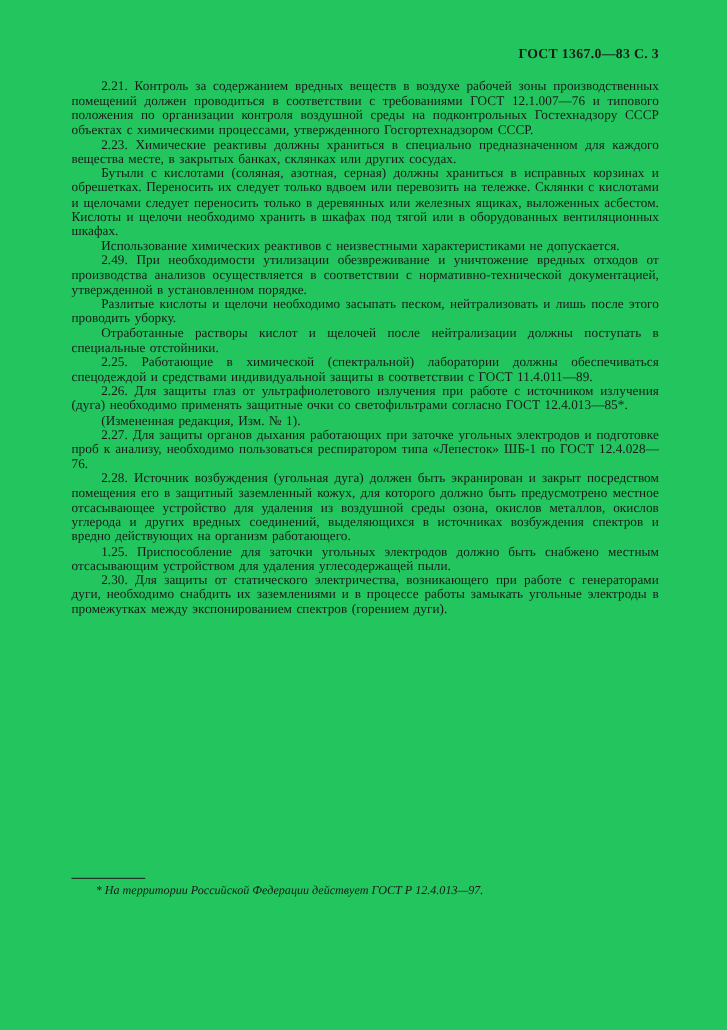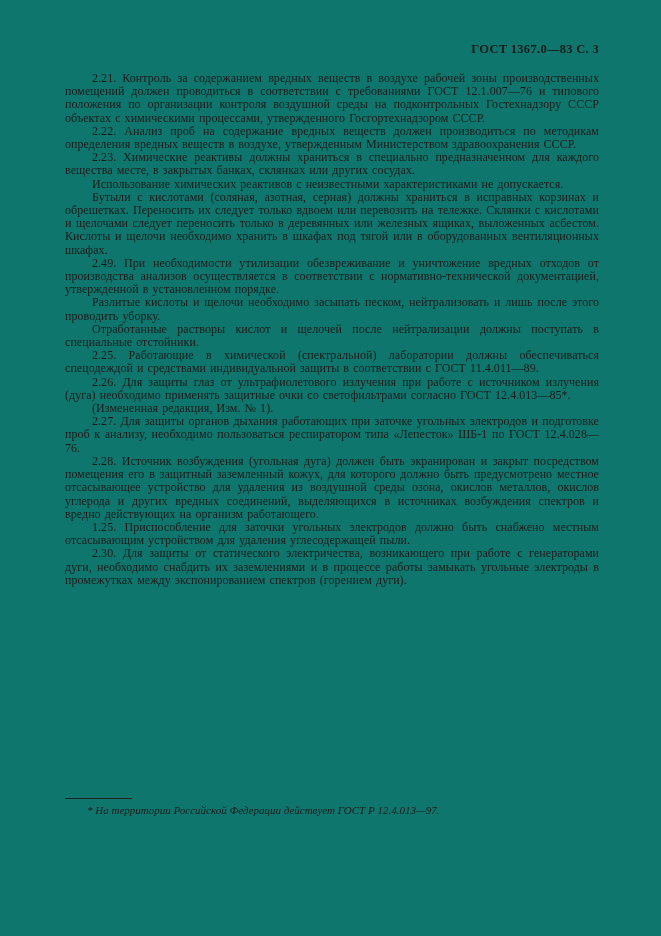--- a/index.html
+++ b/index.html
@@ -5,21 +5,21 @@
   html, body {
     margin: 0;
     padding: 0;
     background: #e8e8e8;
   }
   .page {
     position: relative;
     width: 661px;
     height: 936px;
     margin: 0 auto;
-    background: #0f766e;
+    background: #22c55e;
     color: #1b1b1b;
     font-family: "Liberation Serif", "DejaVu Serif", serif;
     overflow: hidden;
     box-sizing: border-box;
   }
   .content {
     position: absolute;
     left: 65px;
     top: 42px;
     width: 534px;
@@ -77,24 +77,23 @@
 <body>
 
 <div class="page">
 
   <div class="content">
 
     <p class="doc-header">ГОСТ 1367.0—83 С. 3</p>
 
     <div class="body-text">
       <p>2.21. Контроль за содержанием вредных веществ в воздухе рабочей зоны производственных помещений должен проводиться в соответствии с требованиями ГОСТ 12.1.007—76 и типового положения по организации контроля воздушной среды на подконтрольных Гостехнадзору СССР объектах с химическими процессами, утвержденного Госгортехнадзором СССР.</p>
-      <p>2.22. Анализ проб на содержание вредных веществ должен производиться по методикам определения вредных веществ в воздухе, утвержденным Министерством здравоохранения СССР.</p>
       <p>2.23. Химические реактивы должны храниться в специально предназначенном для каждого вещества месте, в закрытых банках, склянках или других сосудах.</p>
+      <p>Бутыли с кислотами (соляная, азотная, серная) должны храниться в исправных корзинах и обрешетках. Переносить их следует только вдвоем или перевозить на тележке. Склянки с кислотами и щелочами следует переносить только в деревянных или железных ящиках, выложенных асбестом. Кислоты и щелочи необходимо хранить в шкафах под тягой или в оборудованных вентиляционных шкафах.</p>
       <p>Использование химических реактивов с неизвестными характеристиками не допускается.</p>
-      <p>Бутыли с кислотами (соляная, азотная, серная) должны храниться в исправных корзинах и обрешетках. Переносить их следует только вдвоем или перевозить на тележке. Склянки с кислотами и щелочами следует переносить только в деревянных или железных ящиках, выложенных асбестом. Кислоты и щелочи необходимо хранить в шкафах под тягой или в оборудованных вентиляционных шкафах.</p>
       <p>2.49. При необходимости утилизации обезвреживание и уничтожение вредных отходов от производства анализов осуществляется в соответствии с нормативно-технической документацией, утвержденной в установленном порядке.</p>
       <p>Разлитые кислоты и щелочи необходимо засыпать песком, нейтрализовать и лишь после этого проводить уборку.</p>
       <p>Отработанные растворы кислот и щелочей после нейтрализации должны поступать в специальные отстойники.</p>
       <p>2.25. Работающие в химической (спектральной) лаборатории должны обеспечиваться спецодеждой и средствами индивидуальной защиты в соответствии с ГОСТ 11.4.011—89.</p>
       <p>2.26. Для защиты глаз от ультрафиолетового излучения при работе с источником излучения (дуга) необходимо применять защитные очки со светофильтрами согласно ГОСТ 12.4.013—85*.</p>
       <p class="bold-para">(Измененная редакция, Изм. № 1).</p>
       <p>2.27. Для защиты органов дыхания работающих при заточке угольных электродов и подготовке проб к анализу, необходимо пользоваться респиратором типа «Лепесток» ШБ-1 по ГОСТ 12.4.028—76.</p>
       <p>2.28. Источник возбуждения (угольная дуга) должен быть экранирован и закрыт посредством помещения его в защитный заземленный кожух, для которого должно быть предусмотрено местное отсасывающее устройство для удаления из воздушной среды озона, окислов металлов, окислов углерода и других вредных соединений, выделяющихся в источниках возбуждения спектров и вредно действующих на организм работающего.</p>
       <p>1.25. Приспособление для заточки угольных электродов должно быть снабжено местным отсасывающим устройством для удаления углесодержащей пыли.</p>
       <p>2.30. Для защиты от статического электричества, возникающего при работе с генераторами дуги, необходимо снабдить их заземлениями и в процессе работы замыкать угольные электроды в промежутках между экспонированием спектров (горением дуги).</p>

